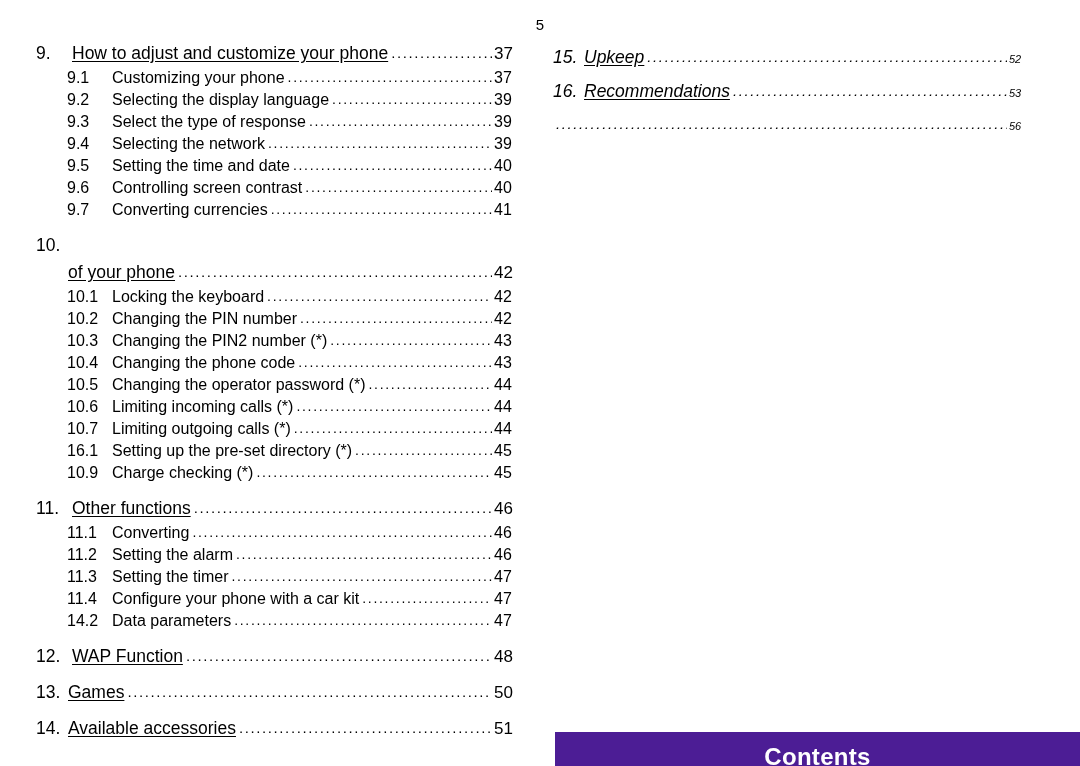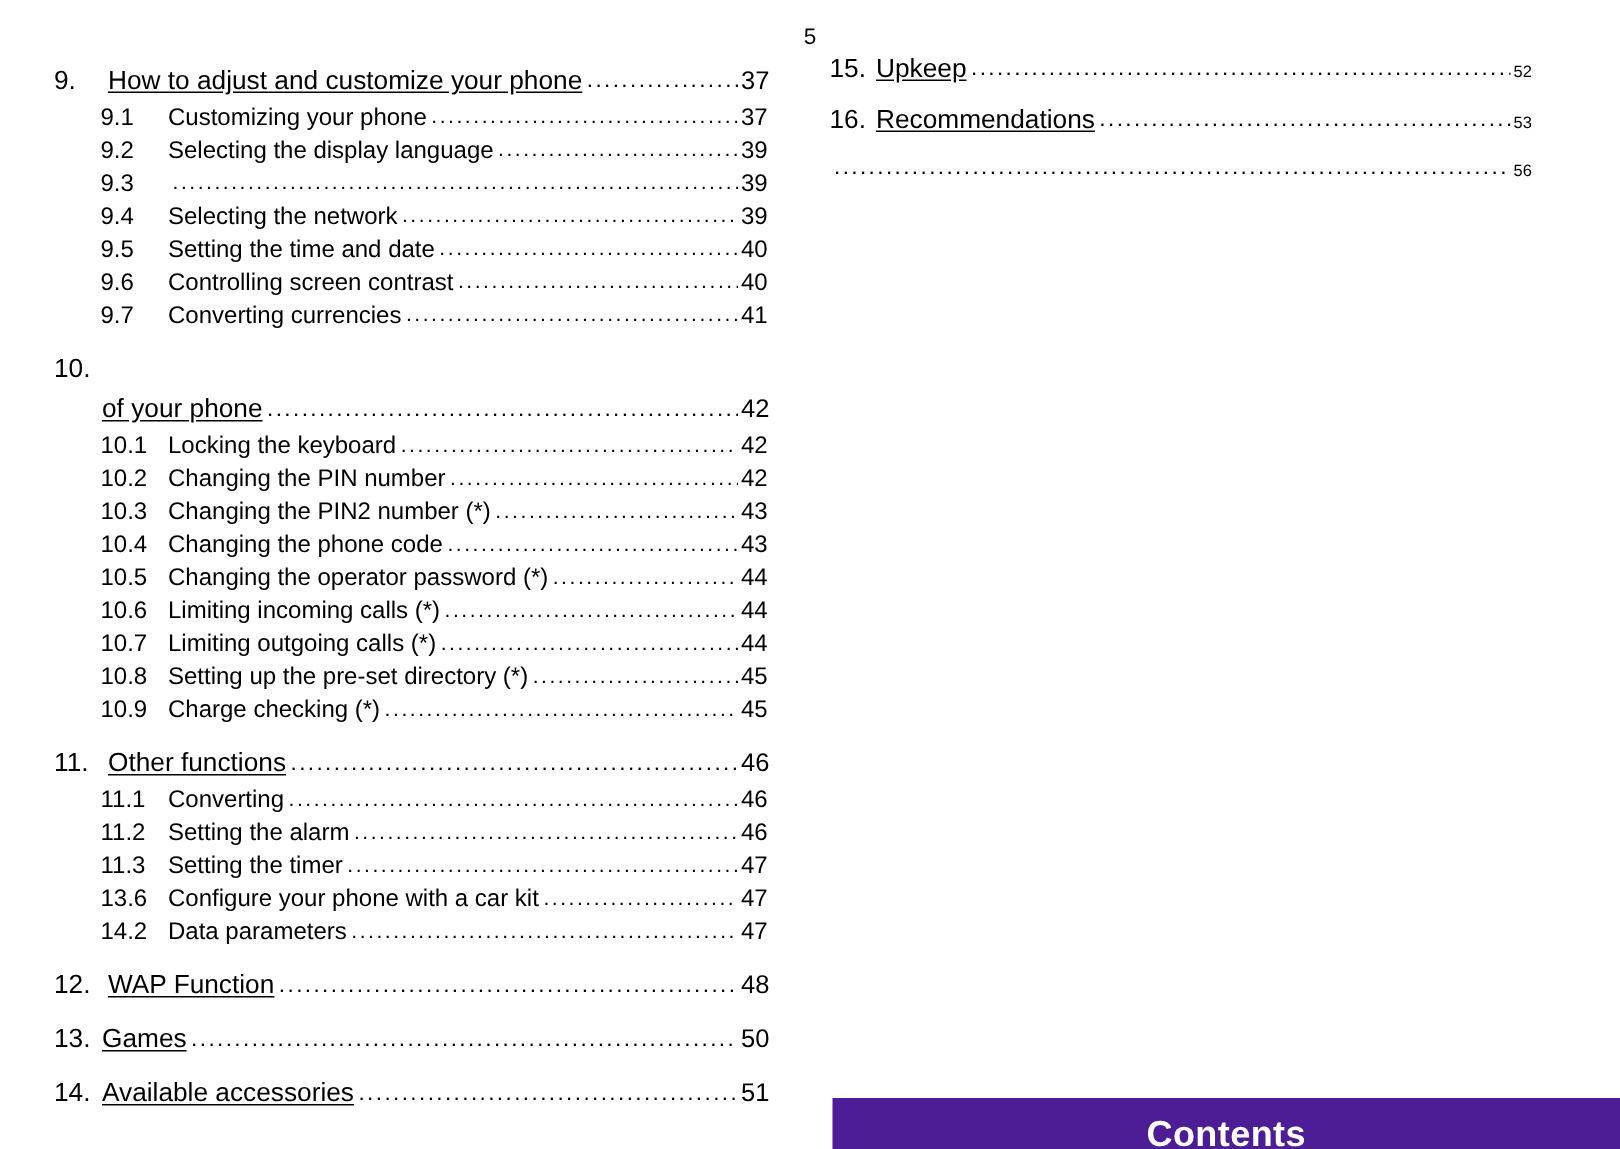--- a/index.html
+++ b/index.html
@@ -31,22 +31,23 @@
   
   #toc-left {
     position: absolute;
     left: 36px;
     top: 40px;
     width: 484px;
   }
   #toc-right {
     position: absolute;
     left: 553px;
-    top: 28px;
+    top: 40px;
     width: 482px;
+    font-style: italic;
   }
 
   
   .entry {
     display: flex;
     align-items: baseline;
     width: 100%;
     white-space: nowrap;
   }
 
@@ -162,20 +163,21 @@
     <span class="pg">37</span>
   </div>
   <div class="entry lvl2">
     <span class="num">9.2</span>
     <span class="title">Selecting the display language</span>
     <span class="dots">...........................................................................................</span>
     <span class="pg">39</span>
   </div>
   <div class="entry lvl2">
     <span class="num">9.3</span>
+    <span class="title">Select the type of response</span>
     <span class="dots">...........................................................................................</span>
     <span class="pg">39</span>
   </div>
   <div class="entry lvl2">
     <span class="num">9.4</span>
     <span class="title">Selecting the network</span>
     <span class="dots">...........................................................................................</span>
     <span class="pg">39</span>
   </div>
   <div class="entry lvl2">
@@ -245,21 +247,21 @@
     <span class="dots">...........................................................................................</span>
     <span class="pg">44</span>
   </div>
   <div class="entry lvl2">
     <span class="num">10.7</span>
     <span class="title">Limiting outgoing calls (*)</span>
     <span class="dots">...........................................................................................</span>
     <span class="pg">44</span>
   </div>
   <div class="entry lvl2">
-    <span class="num">10.8</span>
+    <span class="num">16.1</span>
     <span class="title">Setting up the pre-set directory (*)</span>
     <span class="dots">...........................................................................................</span>
     <span class="pg">45</span>
   </div>
   <div class="entry lvl2">
     <span class="num">10.9</span>
     <span class="title">Charge checking (*)</span>
     <span class="dots">...........................................................................................</span>
     <span class="pg">45</span>
   </div>
@@ -285,21 +287,21 @@
     <span class="dots">...........................................................................................</span>
     <span class="pg">46</span>
   </div>
   <div class="entry lvl2">
     <span class="num">11.3</span>
     <span class="title">Setting the timer</span>
     <span class="dots">...........................................................................................</span>
     <span class="pg">47</span>
   </div>
   <div class="entry lvl2">
-    <span class="num">13.6</span>
+    <span class="num">11.4</span>
     <span class="title">Configure your phone with a car kit</span>
     <span class="dots">...........................................................................................</span>
     <span class="pg">47</span>
   </div>
   <div class="entry lvl2">
     <span class="num">14.2</span>
     <span class="title">Data parameters</span>
     <span class="dots">...........................................................................................</span>
     <span class="pg">47</span>
   </div>

